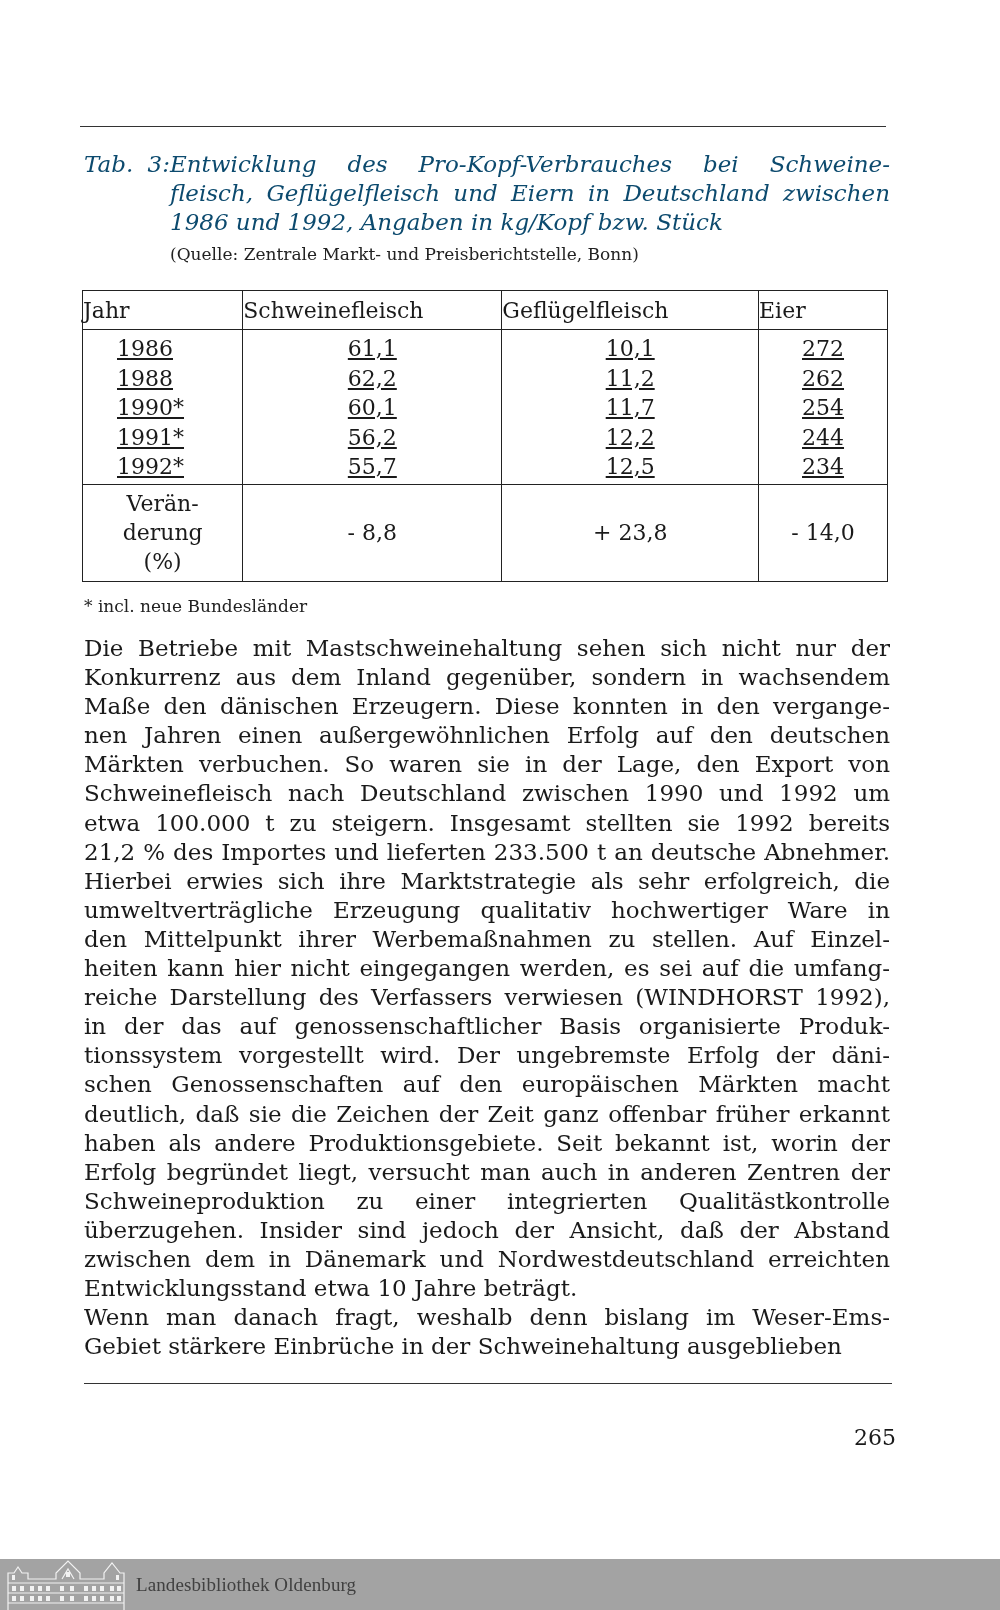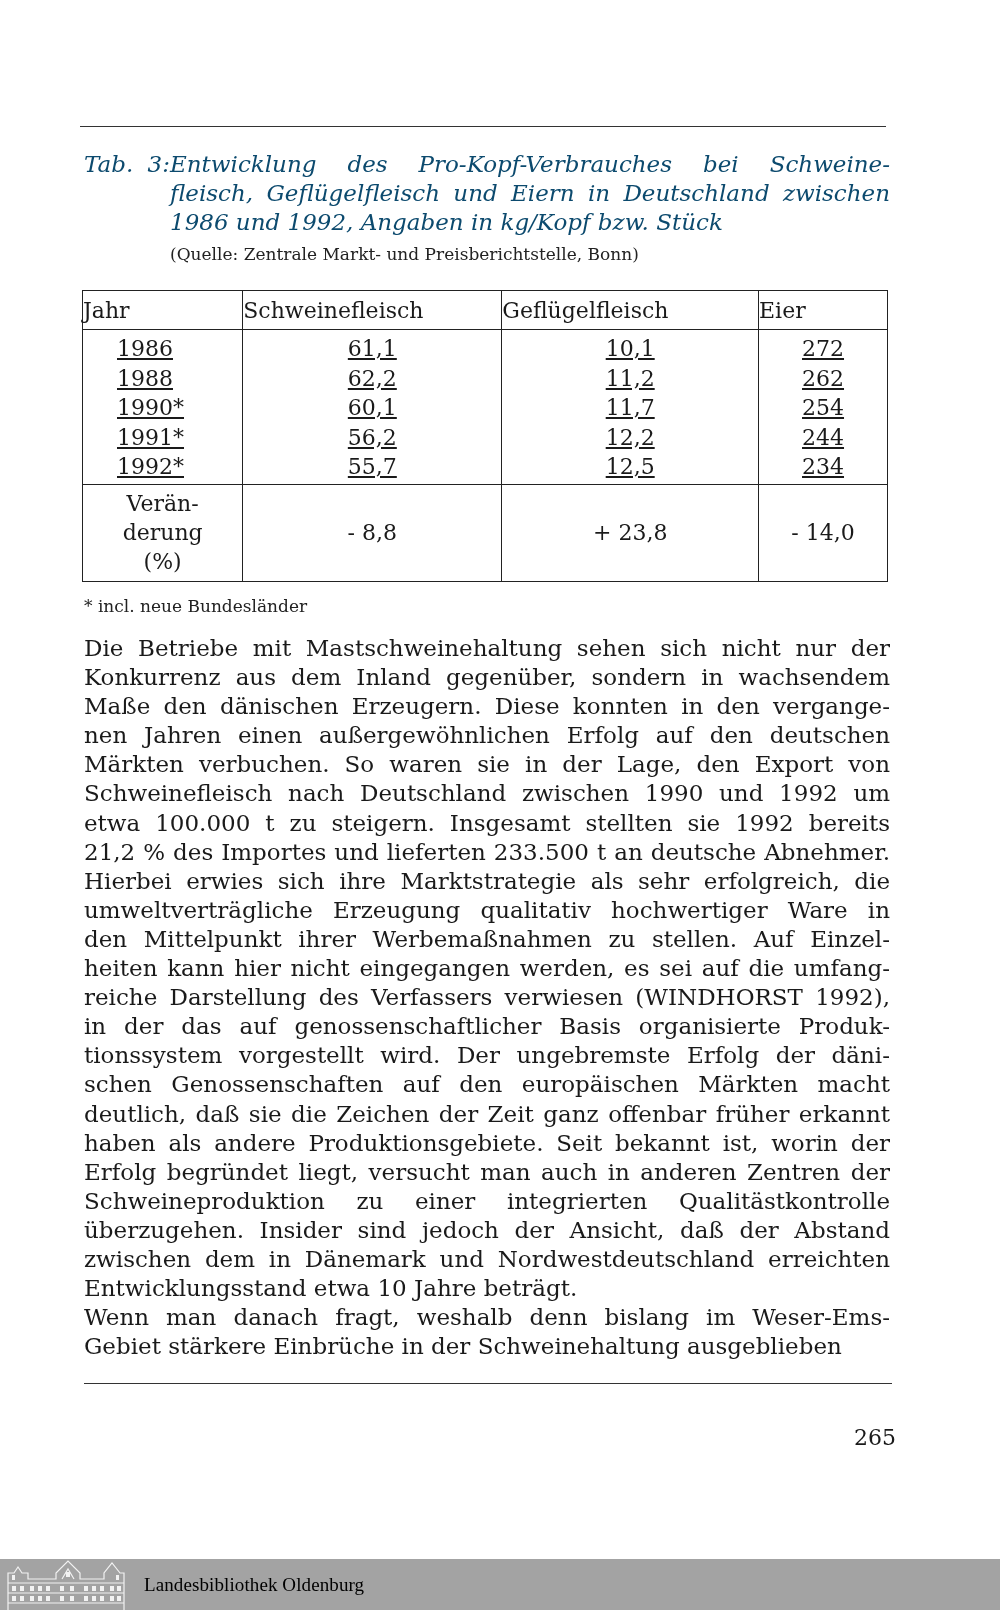--- a/index.html
+++ b/index.html
@@ -52,22 +52,22 @@
   .body-text .ln.last { text-align-last: left; }
 
   .page-number { position: absolute; left: 846px; top: 1425px; font-size: 22px; color: #1a1a1a; margin-left: 8px; }
 
   .footer-bar {
     position: absolute; left: 0; top: 1559px; width: 1000px; height: 51px;
     background: #a3a3a3; display: flex; align-items: center;
   }
   .footer-logo { width: 124px; height: 51px; margin-left: 4px; }
   .footer-text {
-    color: #000000; font-family: "Liberation Serif", "DejaVu Serif", serif; font-size: 19px;
-    margin-left: 16px; letter-spacing: 0.1px;
+    color: #404040; font-family: "Liberation Serif", "DejaVu Serif", serif; font-size: 19px;
+    margin-left: 8px; letter-spacing: 0.1px;
   }
 </style>
 </head>
 <body>
 
 <div class="rule top"></div>
 
 <div class="caption">
   <div class="line just">
     <span class="label">Tab. 3:</span><span style="display:inline-block;width:720px;text-align:justify;text-align-last:justify;">Entwicklung des Pro-Kopf-Verbrauches bei Schweine-</span>

